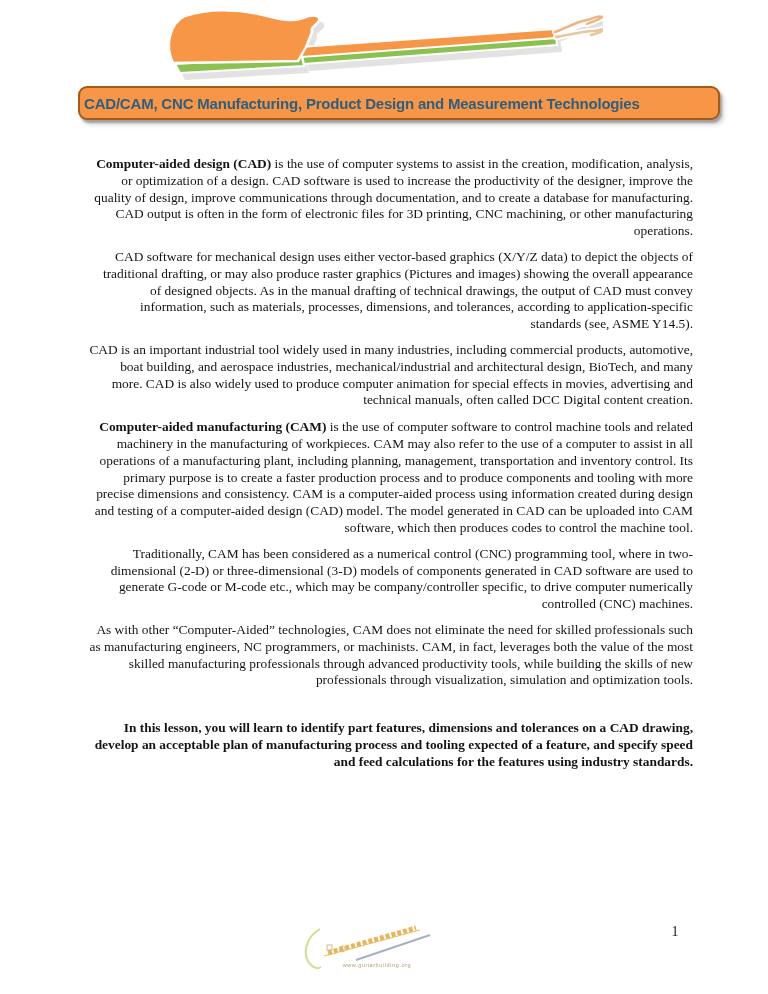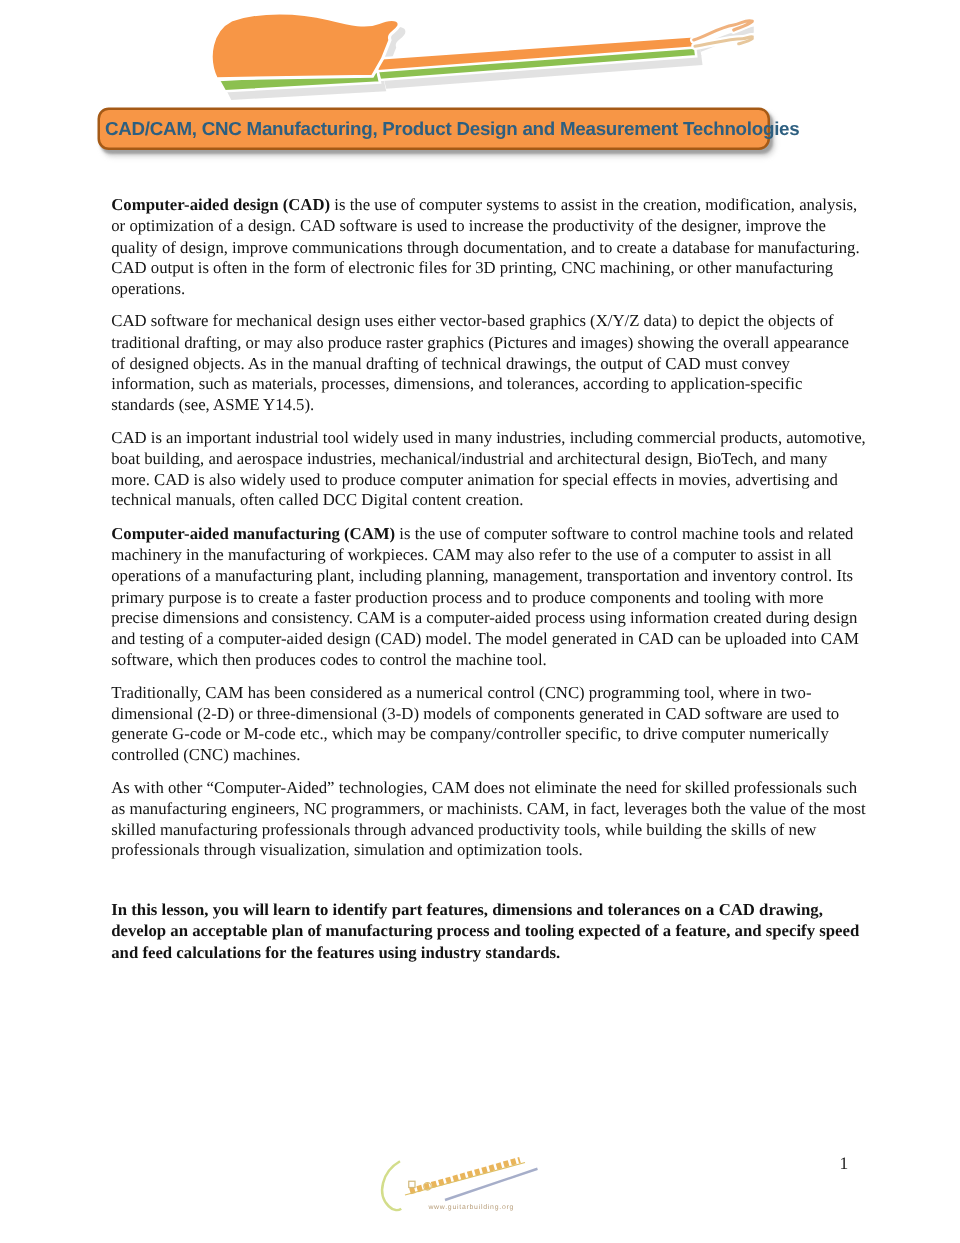--- a/index.html
+++ b/index.html
@@ -4,37 +4,37 @@
 <style>
   html,body{margin:0;padding:0;background:#fff;}
   .page{
     position:relative;width:768px;height:994px;background:#fff;overflow:hidden;
     font-family:"Liberation Serif", serif;color:var(--body-text,#141414);
   }
   
   .header-logo{position:absolute;left:163px;top:6px;width:440px;height:76px;}
   
   .banner{
-    position:absolute;left:78px;top:86px;width:538px;height:34px;box-sizing:border-box;
+    position:absolute;left:78px;top:86px;width:642px;height:34px;box-sizing:border-box;
     background:var(--accent-orange,#f79646);
     border:2px solid var(--banner-border,#a55a16);
     border-radius:9px;
     box-shadow:2px 3px 2px rgba(90,90,90,.45), 4px 5px 4px rgba(150,150,150,.35);
     display:flex;align-items:center;
   }
   .banner-label{
     font-family:"Liberation Sans", sans-serif;font-weight:bold;font-size:15px;
     color:var(--banner-text,#2d5f80);padding-left:4px;white-space:nowrap;letter-spacing:-.2px;
   }
   
   .content{
     position:absolute;left:89px;top:156px;width:604px;
     font-size:13.4px;line-height:16.8px;text-align:left;
   }
-  .content p{margin:0 0 9px 0;}
+  .content p{margin:0 0 9px 0;text-align:right;}
   .content p.sp-md{margin-top:10px;}
   .content p.sp-lg{margin-top:31px;font-weight:bold;}
   .content b{font-weight:bold;}
   
   .footer-logo{position:absolute;left:298px;top:913px;width:158px;height:60px;opacity:.85;}
   .page-number{
     position:absolute;left:660px;top:924px;width:30px;text-align:center;
     font-size:14px;color:#222;
   }
 </style>

